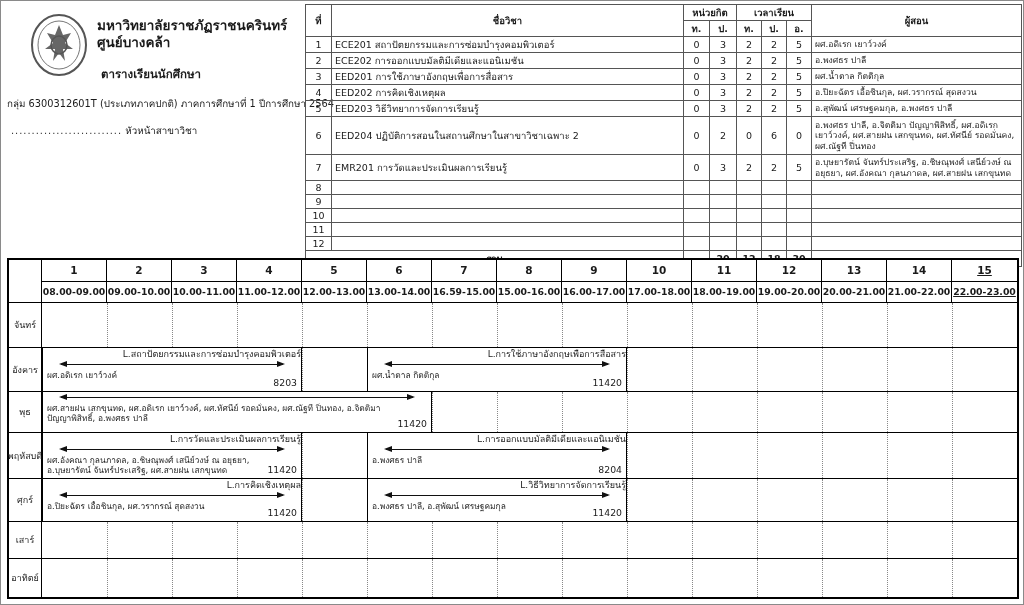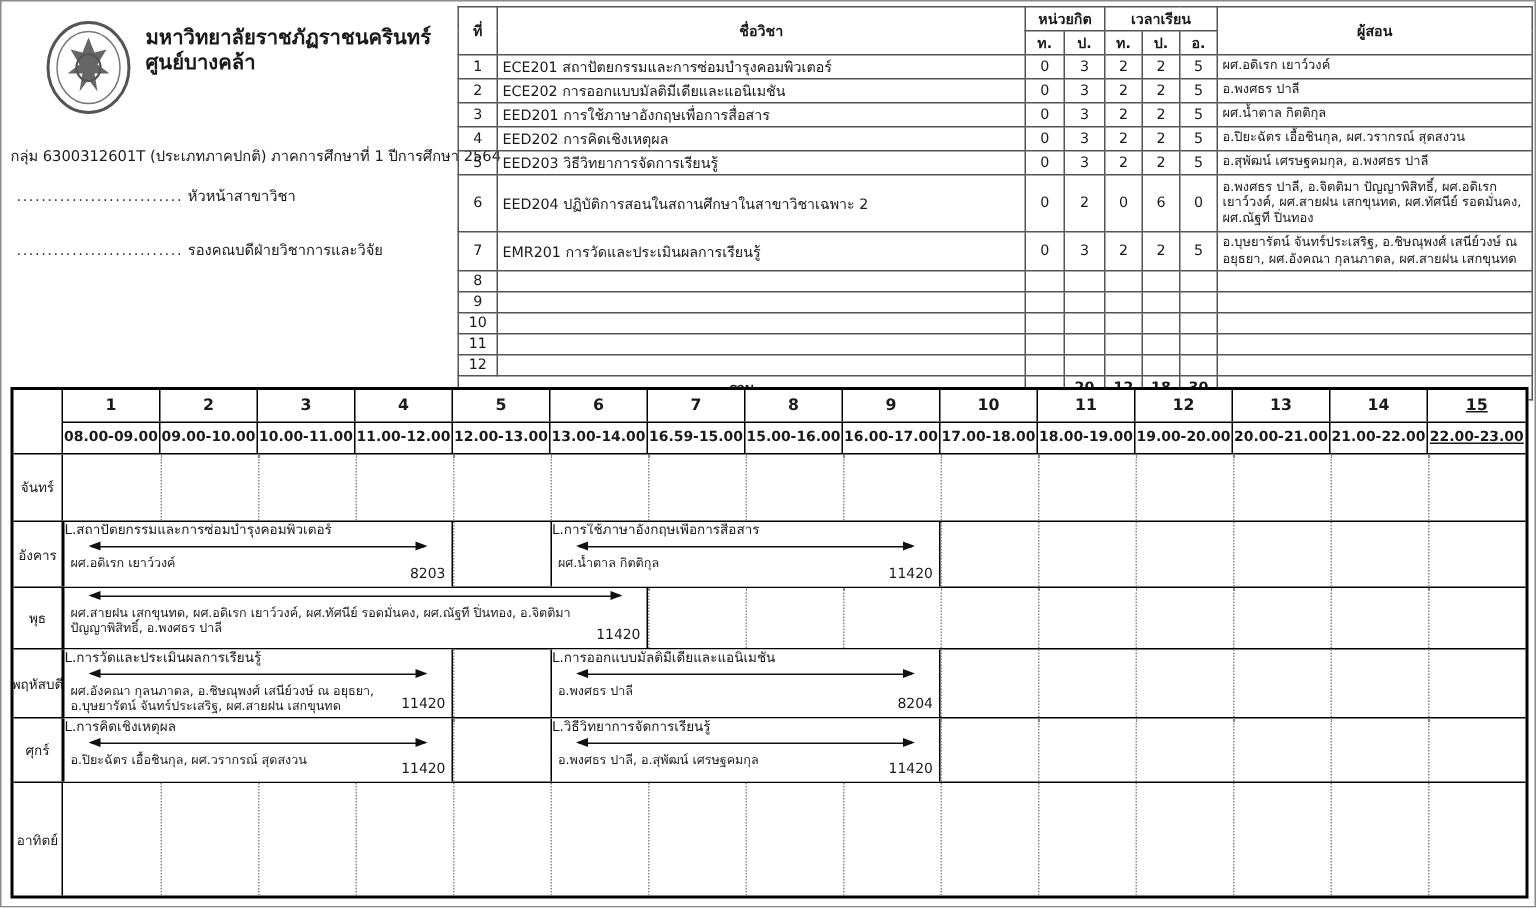--- a/index.html
+++ b/index.html
@@ -39,21 +39,21 @@
   .hcell{width:6.6667%;border-right:1px solid #000;display:flex;align-items:center;justify-content:center;font-weight:bold;}
   .hcell:last-child{border-right:none;text-decoration:underline;}
   .tt-hrow.num .hcell{font-size:10.5px;}
   .tt-hrow.time .hcell{font-size:9.3px;}
   .day-row{display:flex;border-bottom:1px solid #000;}
   .day-row:last-child{border-bottom:none;}
   .day-cell{width:33px;border-right:1px solid #000;display:flex;align-items:center;justify-content:center;font-size:9px;text-align:center;}
   .slots{flex:1;position:relative;}
   .sep{position:absolute;top:0;bottom:0;width:0;border-left:1px dotted #888;z-index:1;}
   .block{position:absolute;top:0;bottom:0;background:#fff;border-left:1px solid #000;border-right:1px solid #000;display:flex;flex-direction:column;z-index:2;padding:1px 0 1px;}
-  .bt{text-align:left;font-size:9px;line-height:11px;white-space:nowrap;overflow:hidden;}
+  .bt{text-align:right;font-size:9px;line-height:11px;white-space:nowrap;overflow:hidden;}
   .arrow{position:relative;height:9px;margin:0 16px 1px;}
   .arrow .line{position:absolute;left:2px;right:2px;top:4px;border-top:1.5px solid #111;}
   .ah{position:absolute;top:1px;width:0;height:0;border:3.5px solid transparent;}
   .ah.l{left:-3px;border-right:8px solid #111;}
   .ah.r{right:-3px;border-left:8px solid #111;}
   .bb{position:relative;flex:1;font-size:8.4px;line-height:10px;padding:0 34px 0 4px;text-align:left;overflow:hidden;}
   .room{position:absolute;right:4px;bottom:2px;font-size:9.3px;}
 </style>
 </head>
 <body>
@@ -64,28 +64,25 @@
     <svg class="logo" viewBox="0 0 60 64">
       <ellipse cx="30" cy="32" rx="27" ry="30" fill="none" stroke="#555" stroke-width="2"></ellipse>
       <ellipse cx="30" cy="32" rx="21" ry="24" fill="none" stroke="#777" stroke-width="1"></ellipse>
       <path d="M30 12 L34 22 L42 20 L36 30 L44 36 L34 36 L36 48 L30 40 L24 48 L26 36 L16 36 L24 30 L18 20 L26 22 Z" fill="#666"></path>
       <ellipse cx="30" cy="32" rx="8" ry="9" fill="none" stroke="#555" stroke-width="1.5"></ellipse>
     </svg>
     <div class="uni">
       <div>มหาวิทยาลัยราชภัฏราชนครินทร์</div>
       <div>ศูนย์บางคล้า</div>
     </div>
+    <div class="doctitle">ตารางเรียนนักศึกษา</div>
     <div class="groupline">กลุ่ม 6300312601T (ประเภทภาคปกติ) ภาคการศึกษาที่ 1 ปีการศึกษา 2564</div>
     <div class="sig" style="top:122px">
       <span class="dots">...........................</span>
       <span>หัวหน้าสาขาวิชา</span>
-    </div>
-    <div class="sig" style="top:158px">
-      <span class="dots">...........................</span>
-      <span>รองคณบดีฝ่ายวิชาการและวิจัย</span>
     </div>
   </div>
 
   <table id="ctab">
     <colgroup>
       <col style="width:26px">
         <col style="width:352px">
         <col style="width:26px">
         <col style="width:27px">
       <col style="width:25px">
@@ -443,20 +440,39 @@
           <div class="sep" style="left: 53.3333%;"></div>
           <div class="sep" style="left: 60%;"></div>
           <div class="sep" style="left: 66.6667%;"></div>
           <div class="sep" style="left: 73.3333%;"></div>
           <div class="sep" style="left: 80%;"></div>
           <div class="sep" style="left: 86.6667%;"></div>
           <div class="sep" style="left: 93.3333%;"></div>
         </div>
     </div>
 
+    <div class="day-row" style="flex:0 0 37px">
+      <div class="day-cell">เสาร์</div>
+      <div class="slots">
+          <div class="sep" style="left: 6.66667%;"></div>
+          <div class="sep" style="left: 13.3333%;"></div>
+          <div class="sep" style="left: 20%;"></div>
+          <div class="sep" style="left: 26.6667%;"></div>
+          <div class="sep" style="left: 33.3333%;"></div>
+          <div class="sep" style="left: 40%;"></div>
+          <div class="sep" style="left: 46.6667%;"></div>
+          <div class="sep" style="left: 53.3333%;"></div>
+          <div class="sep" style="left: 60%;"></div>
+          <div class="sep" style="left: 66.6667%;"></div>
+          <div class="sep" style="left: 73.3333%;"></div>
+          <div class="sep" style="left: 80%;"></div>
+          <div class="sep" style="left: 86.6667%;"></div>
+          <div class="sep" style="left: 93.3333%;"></div>
+        </div>
+    </div>
 
     <div class="day-row" style="flex:1 1 auto">
       <div class="day-cell">อาทิตย์</div>
       <div class="slots">
           <div class="sep" style="left: 6.66667%;"></div>
           <div class="sep" style="left: 13.3333%;"></div>
           <div class="sep" style="left: 20%;"></div>
           <div class="sep" style="left: 26.6667%;"></div>
           <div class="sep" style="left: 33.3333%;"></div>
           <div class="sep" style="left: 40%;"></div>

